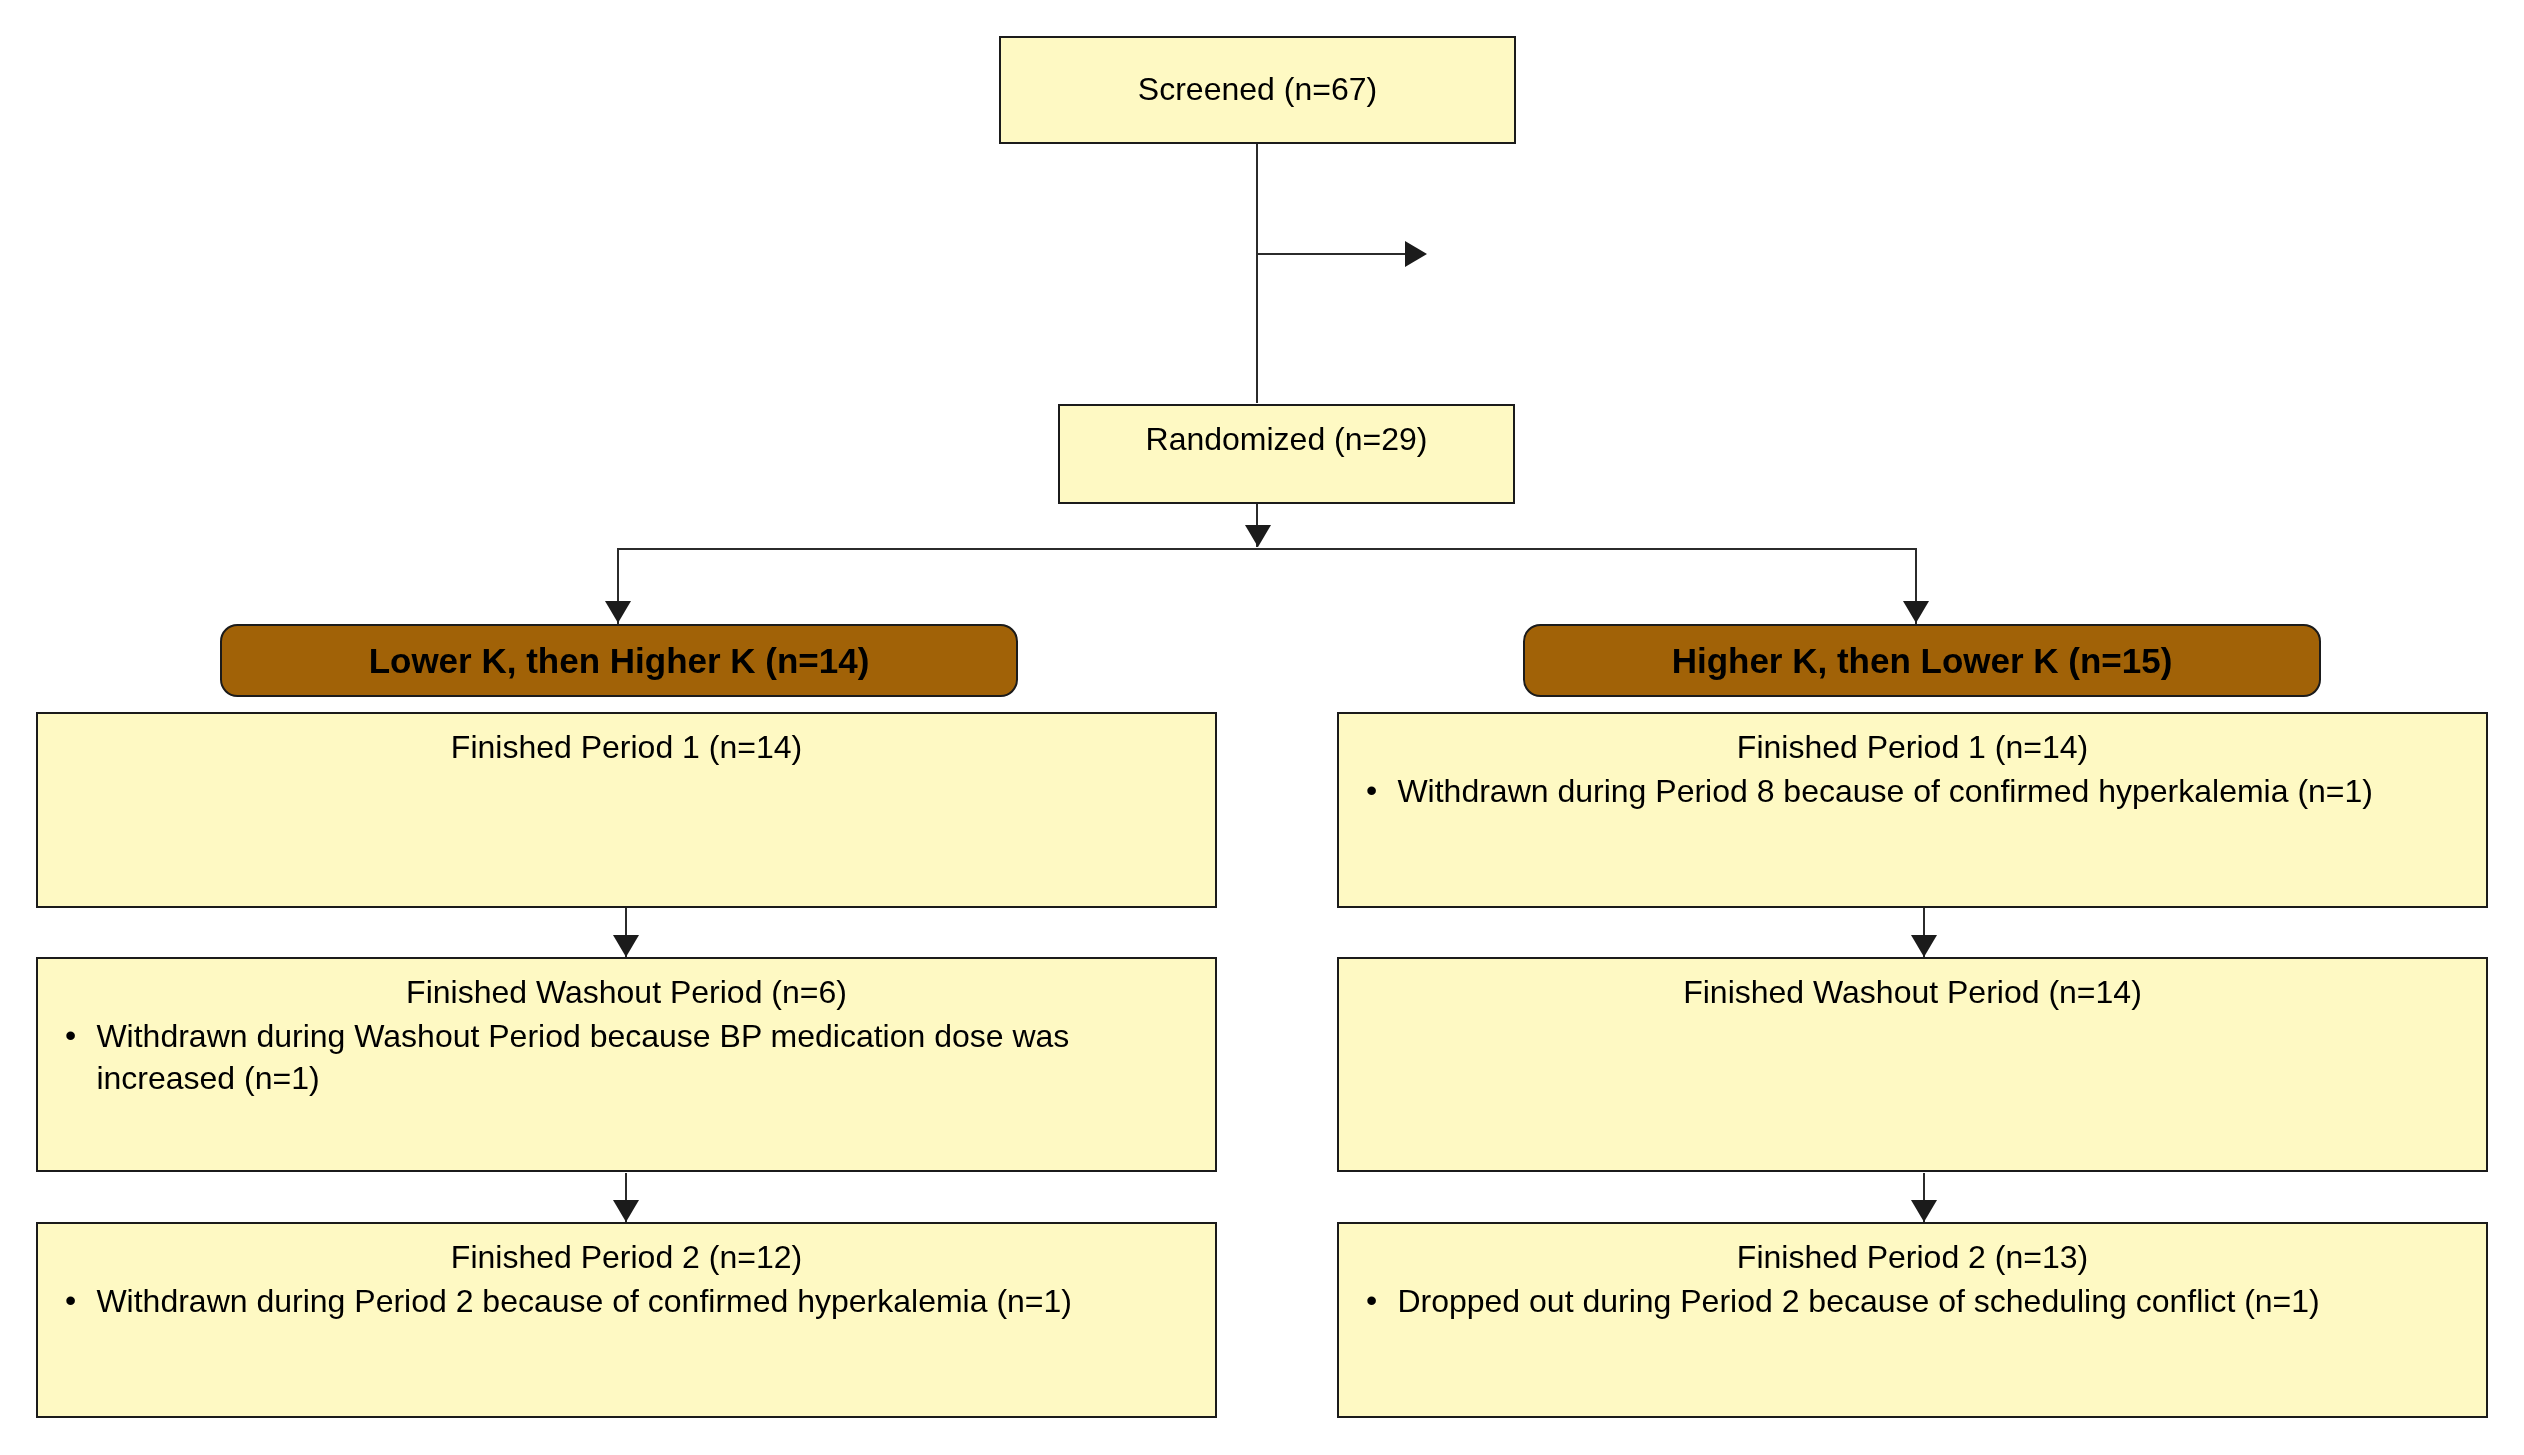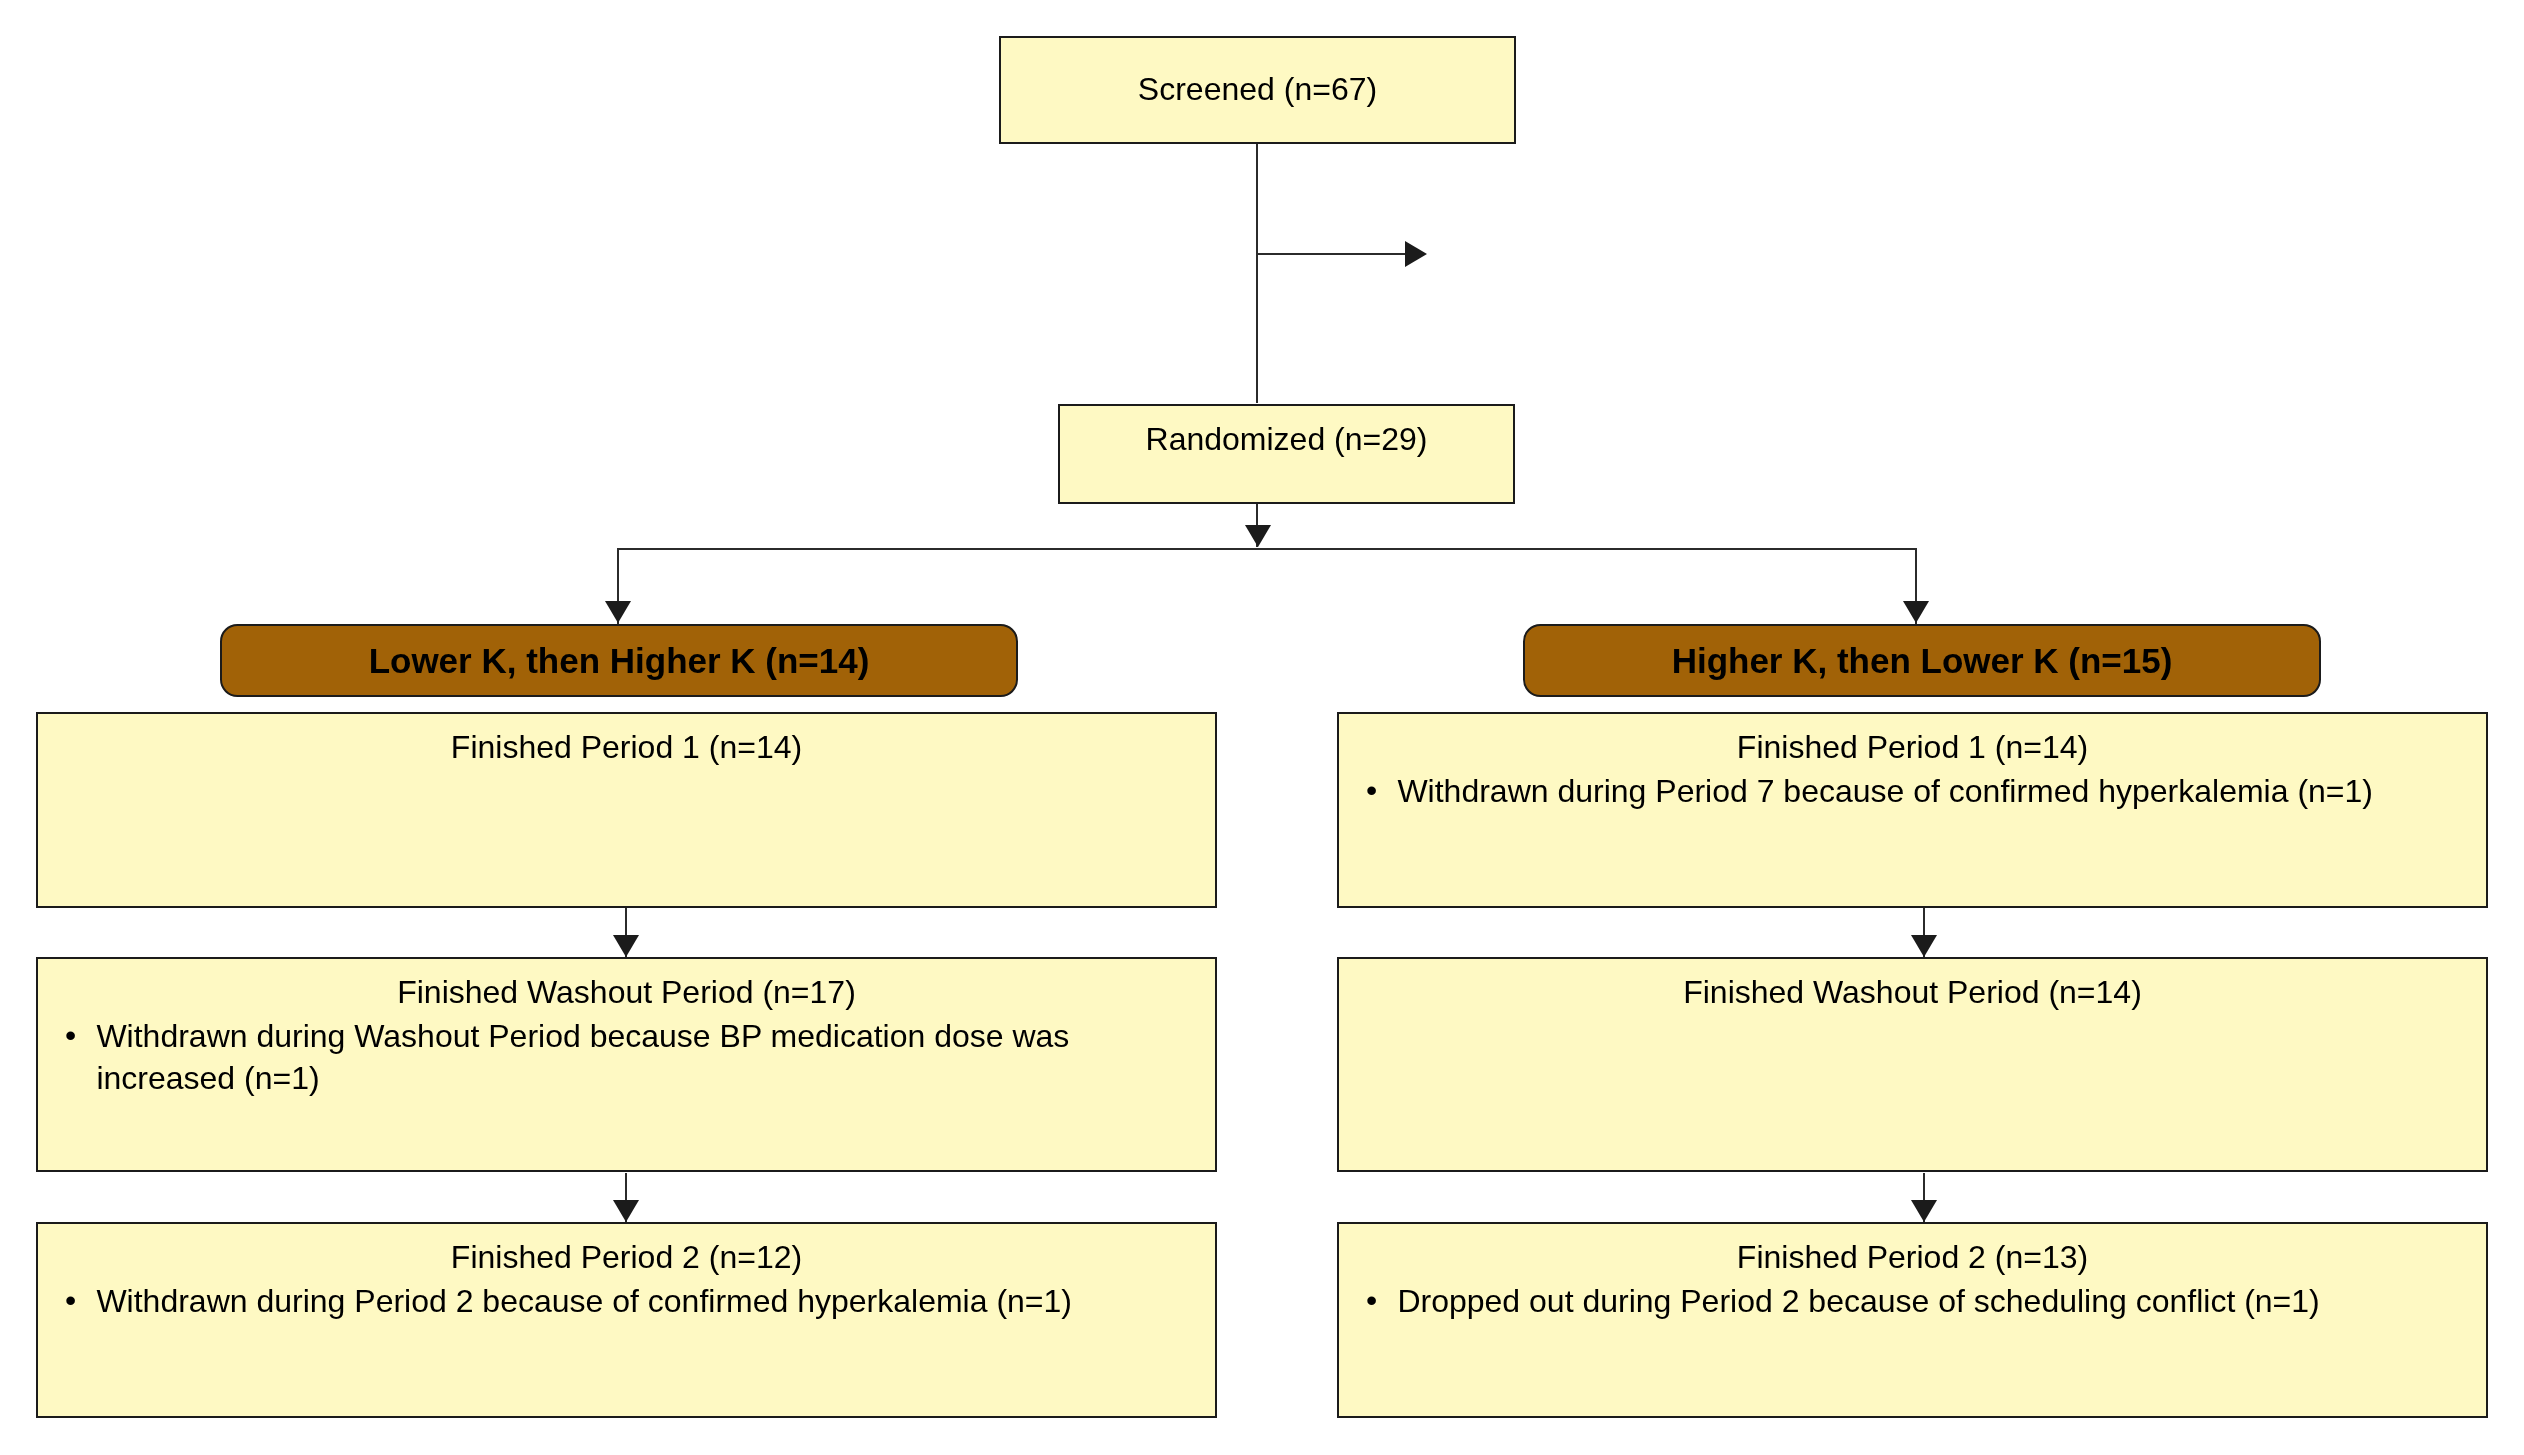--- a/index.html
+++ b/index.html
@@ -152,21 +152,21 @@
   </div>
 
   <div class="node leftal" style="left:36px; top:712px; width:1181px; height:196px;">
     <span class="title">Finished Period 1 (n=14)</span>
   </div>
 
   <div class="vline" style="left:625px; top:908px; height:49px;"></div>
   <div class="arrow-down" style="left:613px; top:935px;"></div>
 
   <div class="node leftal" style="left:36px; top:957px; width:1181px; height:215px;">
-    <span class="title">Finished Washout Period (n=17)</span>
+    <span class="title">Finished Washout Period (n=6)</span>
     <ul class="bullets">
       <li>Withdrawn during Washout Period because BP medication dose was increased (n=1)</li>
     </ul>
   </div>
 
   <div class="vline" style="left:625px; top:1173px; height:49px;"></div>
   <div class="arrow-down" style="left:613px; top:1200px;"></div>
 
   <div class="node leftal" style="left:36px; top:1222px; width:1181px; height:196px;">
     <span class="title">Finished Period 2 (n=12)</span>
@@ -175,21 +175,21 @@
     </ul>
   </div>
 
   <div class="arm-header" style="left:1523px; top:624px; width:798px; height:73px;">
     <span>Higher K, then Lower K (n=15)</span>
   </div>
 
   <div class="node leftal" style="left:1337px; top:712px; width:1151px; height:196px;">
     <span class="title">Finished Period 1 (n=14)</span>
     <ul class="bullets">
-      <li>Withdrawn during Period 7 because of confirmed hyperkalemia (n=1)</li>
+      <li>Withdrawn during Period 8 because of confirmed hyperkalemia (n=1)</li>
     </ul>
   </div>
 
   <div class="vline" style="left:1923px; top:908px; height:49px;"></div>
   <div class="arrow-down" style="left:1911px; top:935px;"></div>
 
   <div class="node leftal" style="left:1337px; top:957px; width:1151px; height:215px;">
     <span class="title">Finished Washout Period (n=14)</span>
   </div>
 

